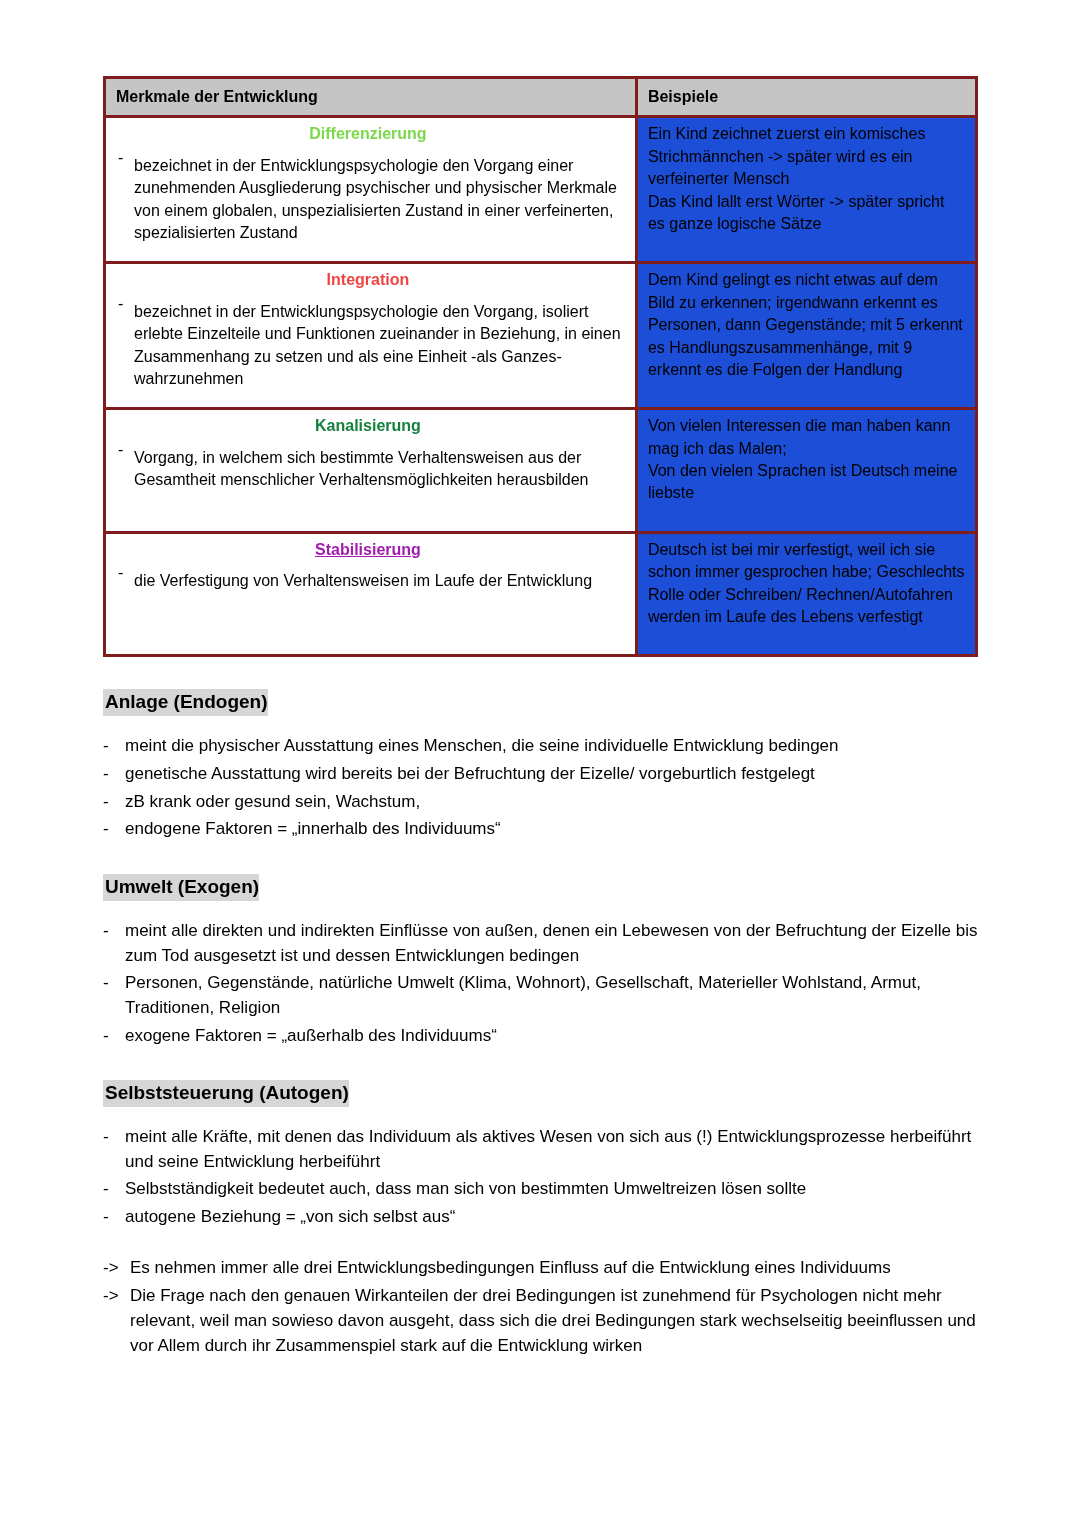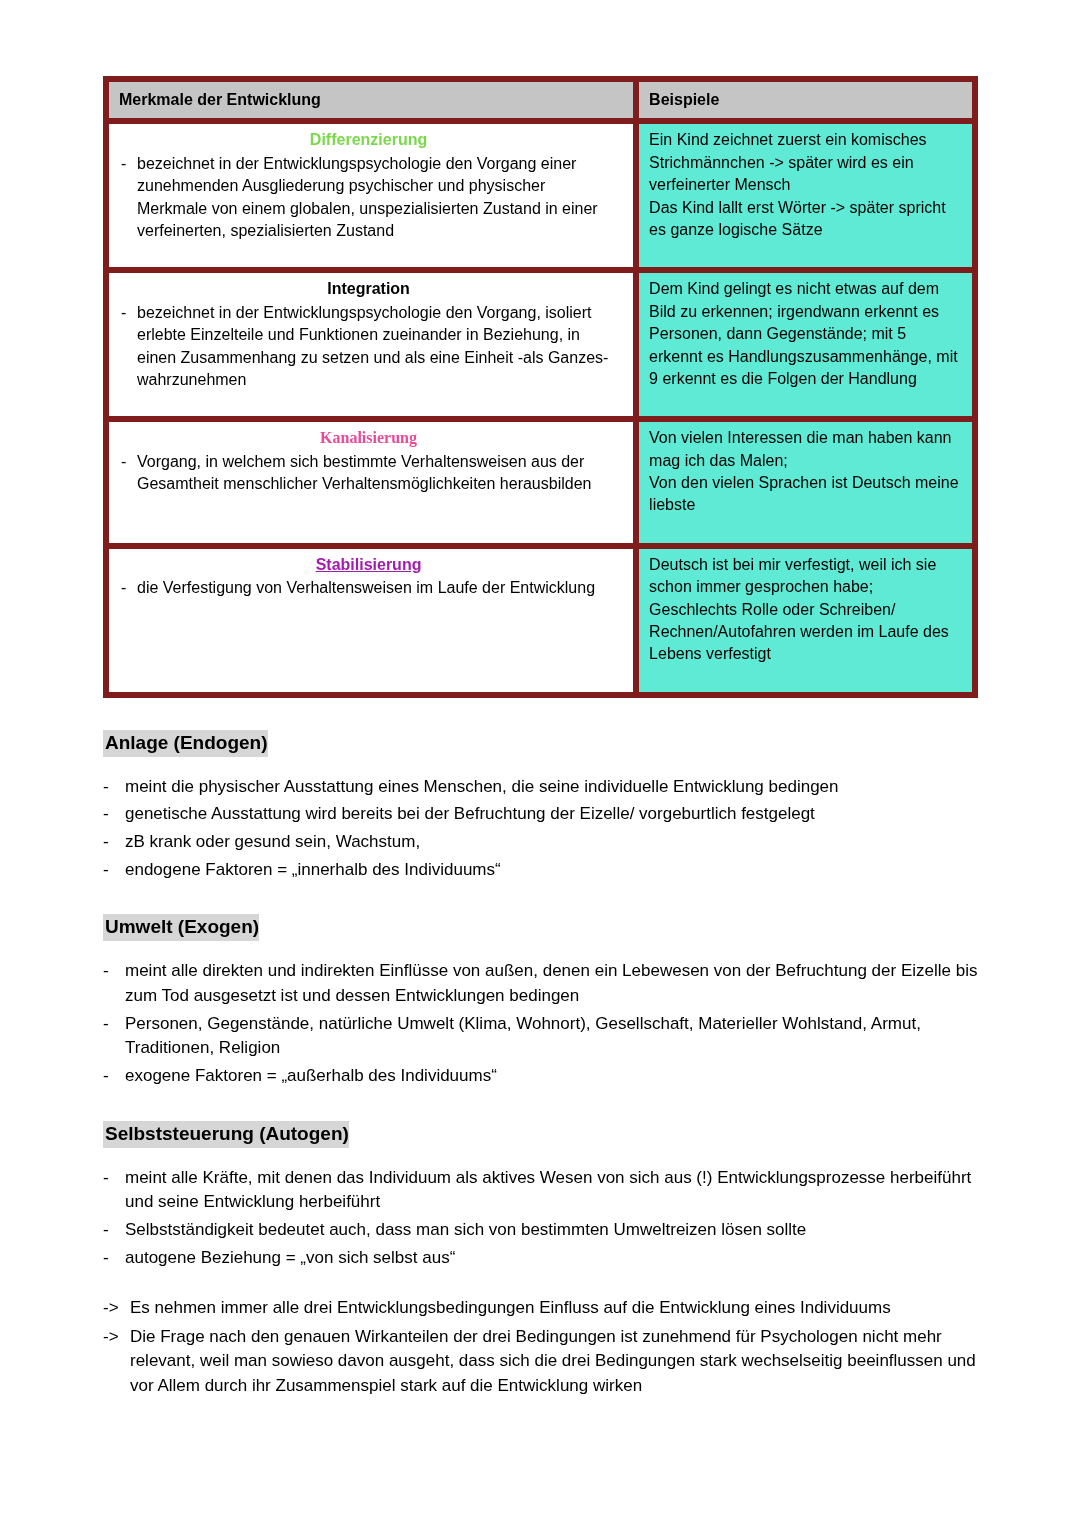--- a/index.html
+++ b/index.html
@@ -30,45 +30,45 @@
 
   
   .merk-table {
     width:100%;
     border-collapse:collapse;
     margin-top:16px;
     font-size:16px;
     line-height:1.4;
   }
   .merk-table th, .merk-table td {
-    border:6px solid #7f1d1d;
+    border:3px solid #7f1d1d;
     vertical-align:top;
   }
   .merk-table th {
     background:#C5C5C5;
     text-align:left;
     padding:7px 10px;
     font-size:16px;
   }
   .col-merkmale { width:61%; }
   .col-beispiele { width:39%; }
   .cell-merkmal { background:#fff; padding:3px 14px 15px 9px; }
   .cell-beispiel {
-    background:#5eead4;
+    background:#1d4ed8;
     padding:5px 10px 26px;
     white-space:pre-line;
   }
   .row-title {
     text-align:center;
     font-weight:bold;
     padding:2px 0 1px;
   }
   .row-desc { display:flex; }
   .row-desc .dash { flex:0 0 19px; padding-left:3px; }
-  .row-desc .desc-text { flex:1; }
+  .row-desc .desc-text { flex:1;margin-top:8px; }
 
   
   .section-title {
     margin-top:30px;
     font-size:24px;
     font-weight:bold;
     color:#F893C7;
     letter-spacing:0.2px;
   }
 
@@ -112,31 +112,31 @@
           <div class="row-desc">
             <span class="dash">-</span>
             <span class="desc-text">bezeichnet in der Entwicklungspsychologie den Vorgang einer zunehmenden Ausgliederung psychischer und physischer Merkmale von einem globalen, unspezialisierten Zustand in einer verfeinerten, spezialisierten Zustand</span>
           </div>
         </td>
         <td class="cell-beispiel">Ein Kind zeichnet zuerst ein komisches Strichmännchen -&gt; später wird es ein verfeinerter Mensch
 Das Kind lallt erst Wörter -&gt; später spricht es ganze logische Sätze</td>
       </tr>
       <tr>
         <td class="cell-merkmal">
-          <div class="row-title" style="color: #000000;">Integration</div>
+          <div class="row-title" style="color: #ef4444;">Integration</div>
           <div class="row-desc">
             <span class="dash">-</span>
             <span class="desc-text">bezeichnet in der Entwicklungspsychologie den Vorgang, isoliert erlebte Einzelteile und Funktionen zueinander in Beziehung, in einen Zusammenhang zu setzen und als eine Einheit -als Ganzes- wahrzunehmen</span>
           </div>
         </td>
         <td class="cell-beispiel">Dem Kind gelingt es nicht etwas auf dem Bild zu erkennen; irgendwann erkennt es Personen, dann Gegenstände; mit 5 erkennt es Handlungszusammenhänge, mit 9 erkennt es die Folgen der Handlung</td>
       </tr>
       <tr>
         <td class="cell-merkmal">
-          <div class="row-title" style="color: #ec4899; font-family: Liberation Serif, serif;">Kanalisierung</div>
+          <div class="row-title" style="color: #15803d;">Kanalisierung</div>
           <div class="row-desc">
             <span class="dash">-</span>
             <span class="desc-text">Vorgang, in welchem sich bestimmte Verhaltensweisen aus der Gesamtheit menschlicher Verhaltensmöglichkeiten herausbilden</span>
           </div>
         </td>
         <td class="cell-beispiel">Von vielen Interessen die man haben kann mag ich das Malen;
 Von den vielen Sprachen ist Deutsch meine liebste</td>
       </tr>
       <tr>
         <td class="cell-merkmal">

